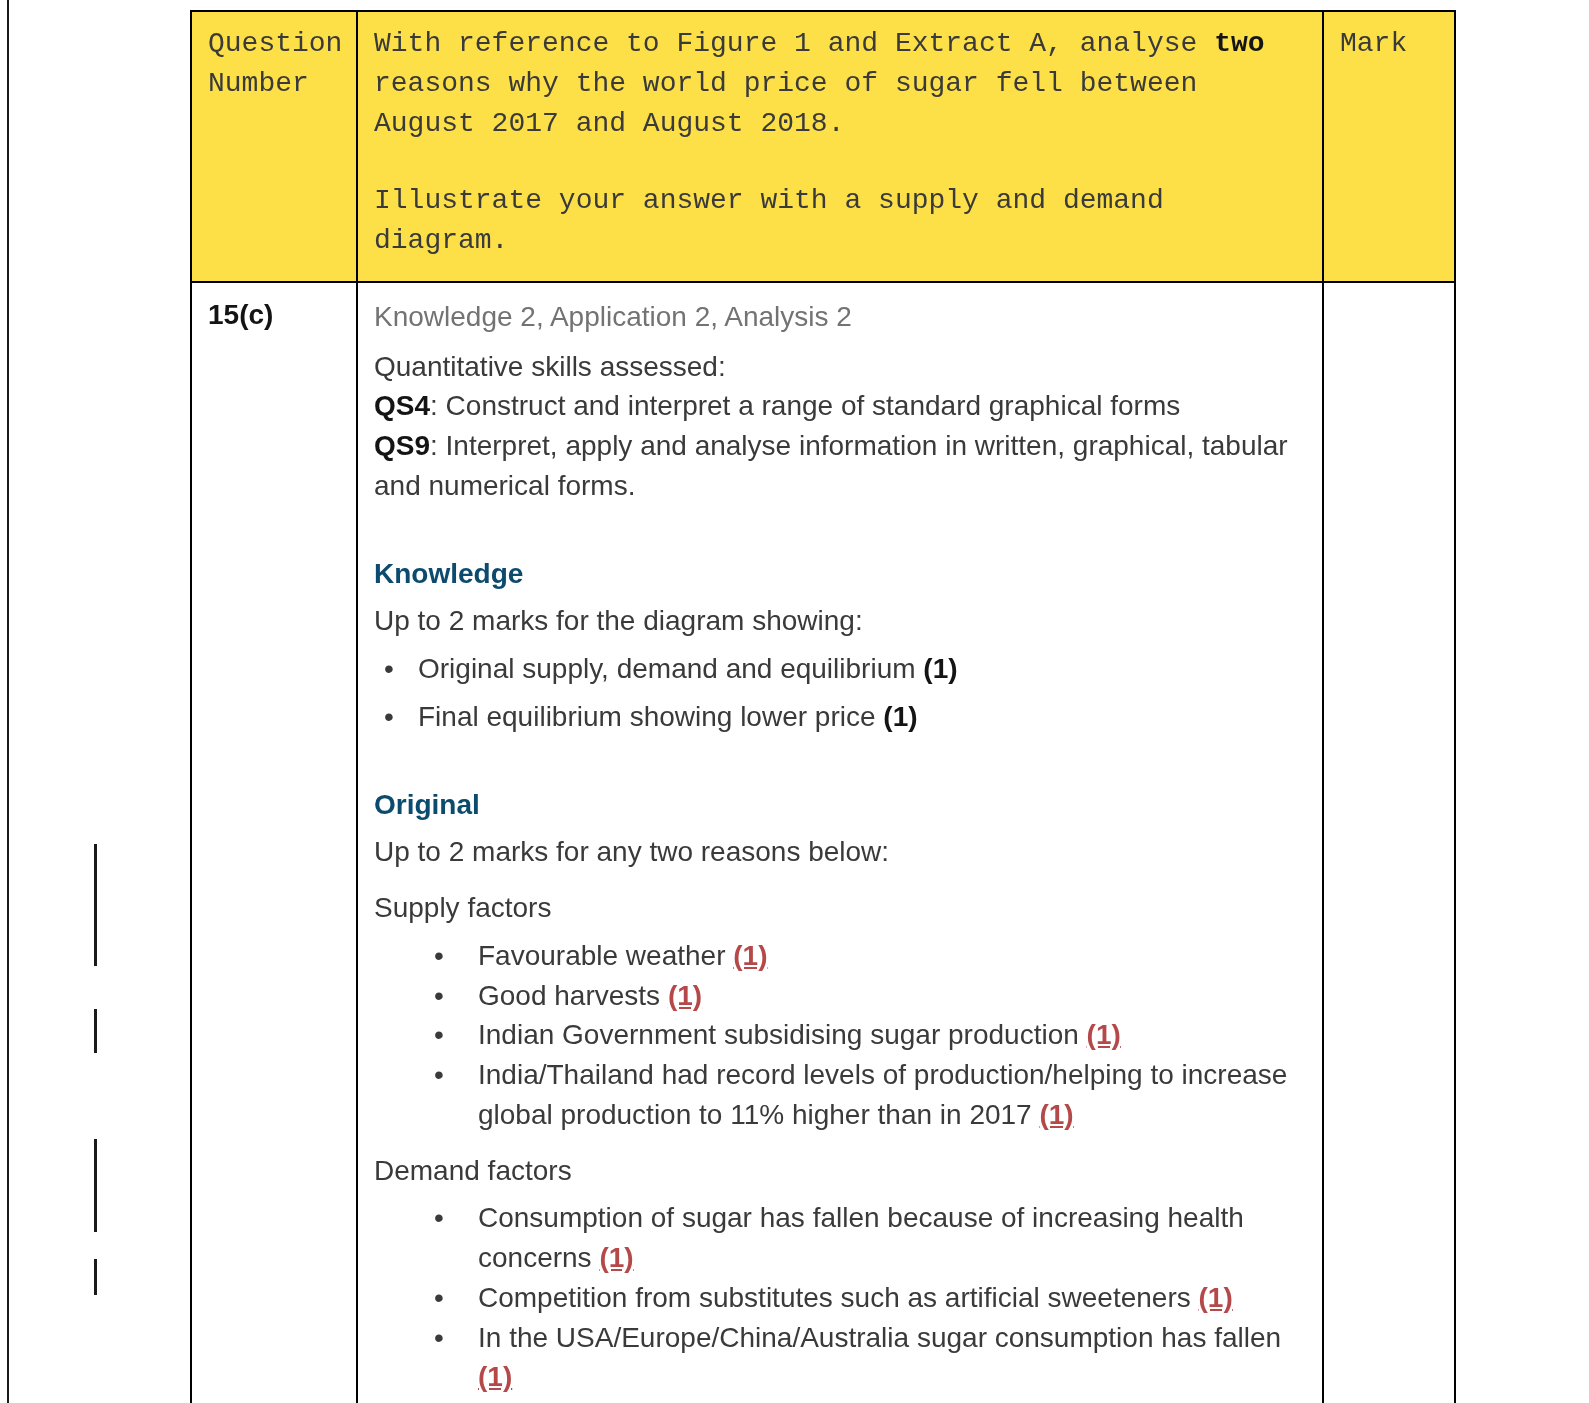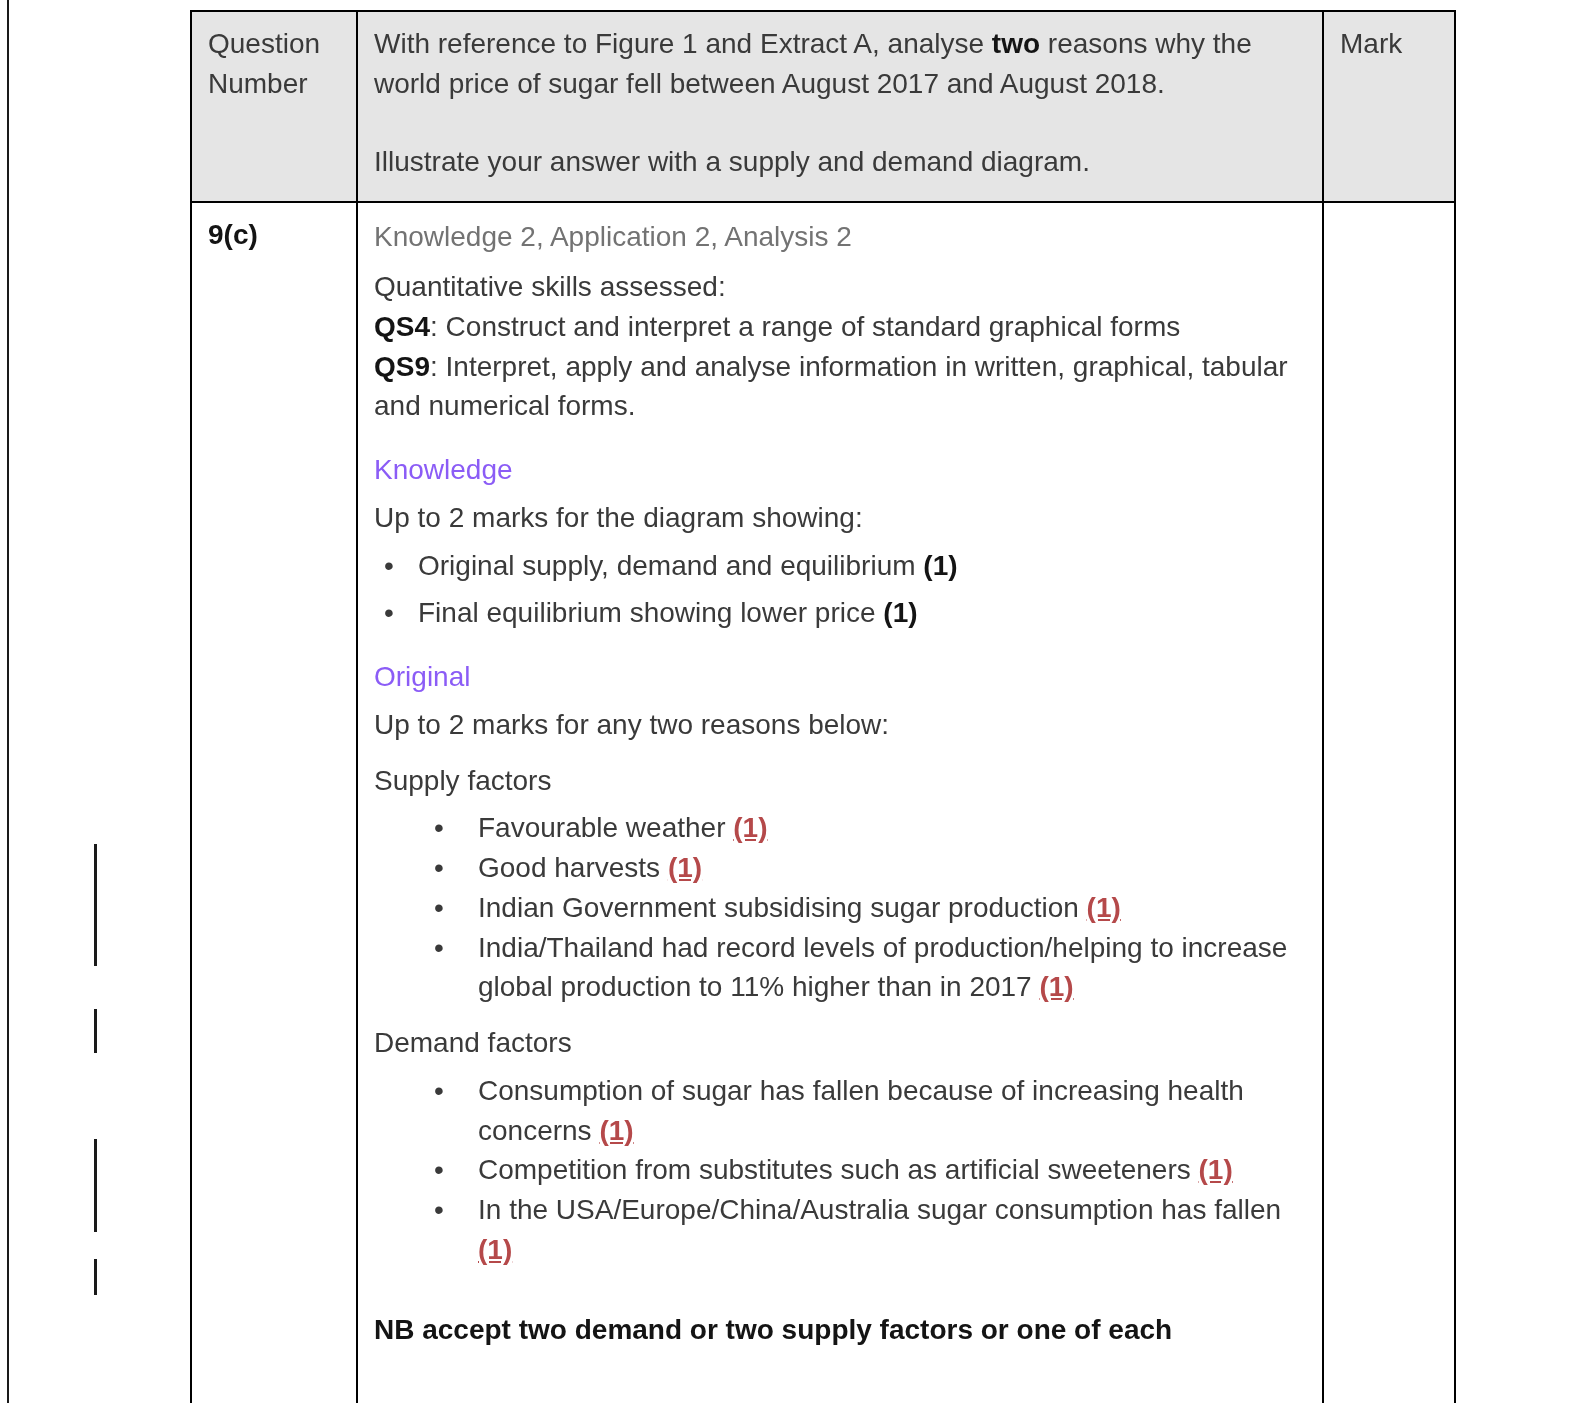--- a/index.html
+++ b/index.html
@@ -13,30 +13,30 @@
   }
   .page-border-left {
     position:absolute; left:7px; top:0; width:2px; height:1403px; background:#1a1a1a;
   }
   .doc-table {
     position:absolute; left:190px; top:10px; width:1266px; height:1393px;
     border-top:2px solid #000; border-left:2px solid #000; border-right:2px solid #000;
     display:flex; flex-direction:column; overflow:hidden;
   }
   .row { display:flex; width:100%; }
-  .header-row { background:#e5e5e5; border-bottom:2px solid #000; }
+  .header-row { background:#fde047; border-bottom:2px solid #000;font-family:Liberation Mono, monospace; }
   .body-row { flex:1; background:#ffffff; }
   .cell { padding:12px 16px; font-size:28px; line-height:1.42; }
   .cell-qnum { width:166px; border-right:2px solid #000; flex:none; }
   .cell-main { flex:1; border-right:2px solid #000; min-width:0; }
   .cell-mark { width:130px; flex:none;border-radius:25px; }
   .bold { font-weight:700; color:#141414; }
   p { margin:0 0 8px 0; }
   .spaced { margin-top:38px; }
-  .section-heading { font-weight:400; color:#8b5cf6; margin-top:24px; margin-bottom:8px; }
+  .section-heading { font-weight:700; color:#0c4a6e; margin-top:48px; margin-bottom:8px; }
   .first-heading { margin-top:2px; margin-bottom:10px; font-weight:400; color:#737373; }
   .bullet { display:flex; margin:0 0 8px 0; }
   .bullet.l1 { margin-left:10px; }
   .bullet.l1 .dot { width:34px; flex:none; }
   .bullet.l2 { margin-left:60px; margin-bottom:0; }
   .bullet.l2 .dot { width:44px; flex:none; }
   .bullet .btext { flex:1; min-width:0; }
   .mk-black { font-weight:700; color:#141414; }
   .mk-red { font-weight:700; text-decoration:underline; }
   .nb-note { font-weight:700; color:#141414; margin-top:40px; }
@@ -64,21 +64,21 @@
       <p><span>With reference to Figure 1 and Extract A, analyse </span><b>two</b><span> reasons why the world price of sugar fell between August 2017 and August 2018.</span></p>
       <p class="spaced">Illustrate your answer with a supply and demand diagram.</p>
     </div>
     <div class="cell cell-mark">
       <span>Mark</span>
     </div>
   </div>
 
   <div class="row body-row">
     <div class="cell cell-qnum bold">
-      <span>9(c)</span>
+      <span>15(c)</span>
     </div>
 
     <div class="cell cell-main">
 
       <p class="first-heading">Knowledge 2, Application 2, Analysis 2</p>
 
       <p><span>Quantitative skills assessed:</span><br>
       <b>QS4</b><span>: Construct and interpret a range of standard graphical forms</span><br>
       <b>QS9</b><span>: Interpret, apply and analyse information in written, graphical, tabular and numerical forms.</span></p>
 

